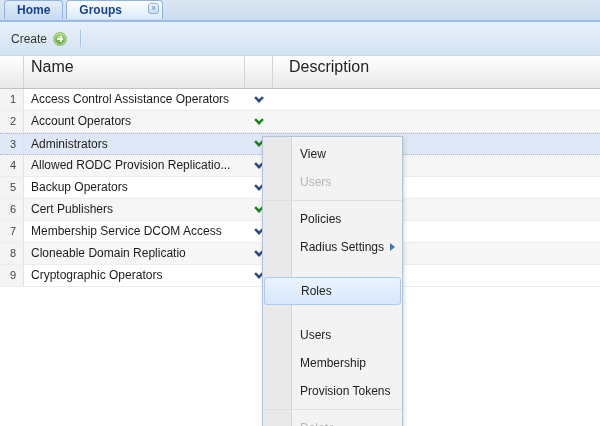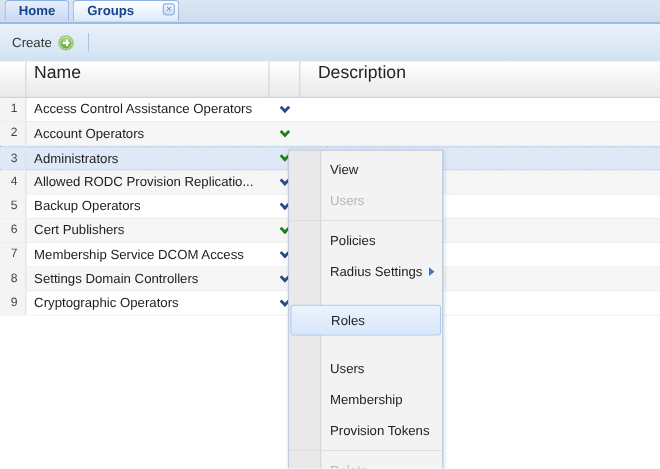--- a/index.html
+++ b/index.html
@@ -162,21 +162,21 @@
       <div class="cell-num">7</div>
       <div class="cell-name">Membership Service DCOM Access</div>
       <div class="cell-action">
         <span class="chevron" data-variant="blue"></span>
       </div>
       <div class="cell-desc"></div>
     </div>
 
     <div class="row">
       <div class="cell-num">8</div>
-      <div class="cell-name">Settings Domain Controllers</div>
+      <div class="cell-name">Cloneable Domain Replicatio</div>
       <div class="cell-action">
         <span class="chevron" data-variant="blue"></span>
       </div>
       <div class="cell-desc"></div>
     </div>
 
     <div class="row">
       <div class="cell-num">9</div>
       <div class="cell-name">Cryptographic Operators</div>
       <div class="cell-action">

